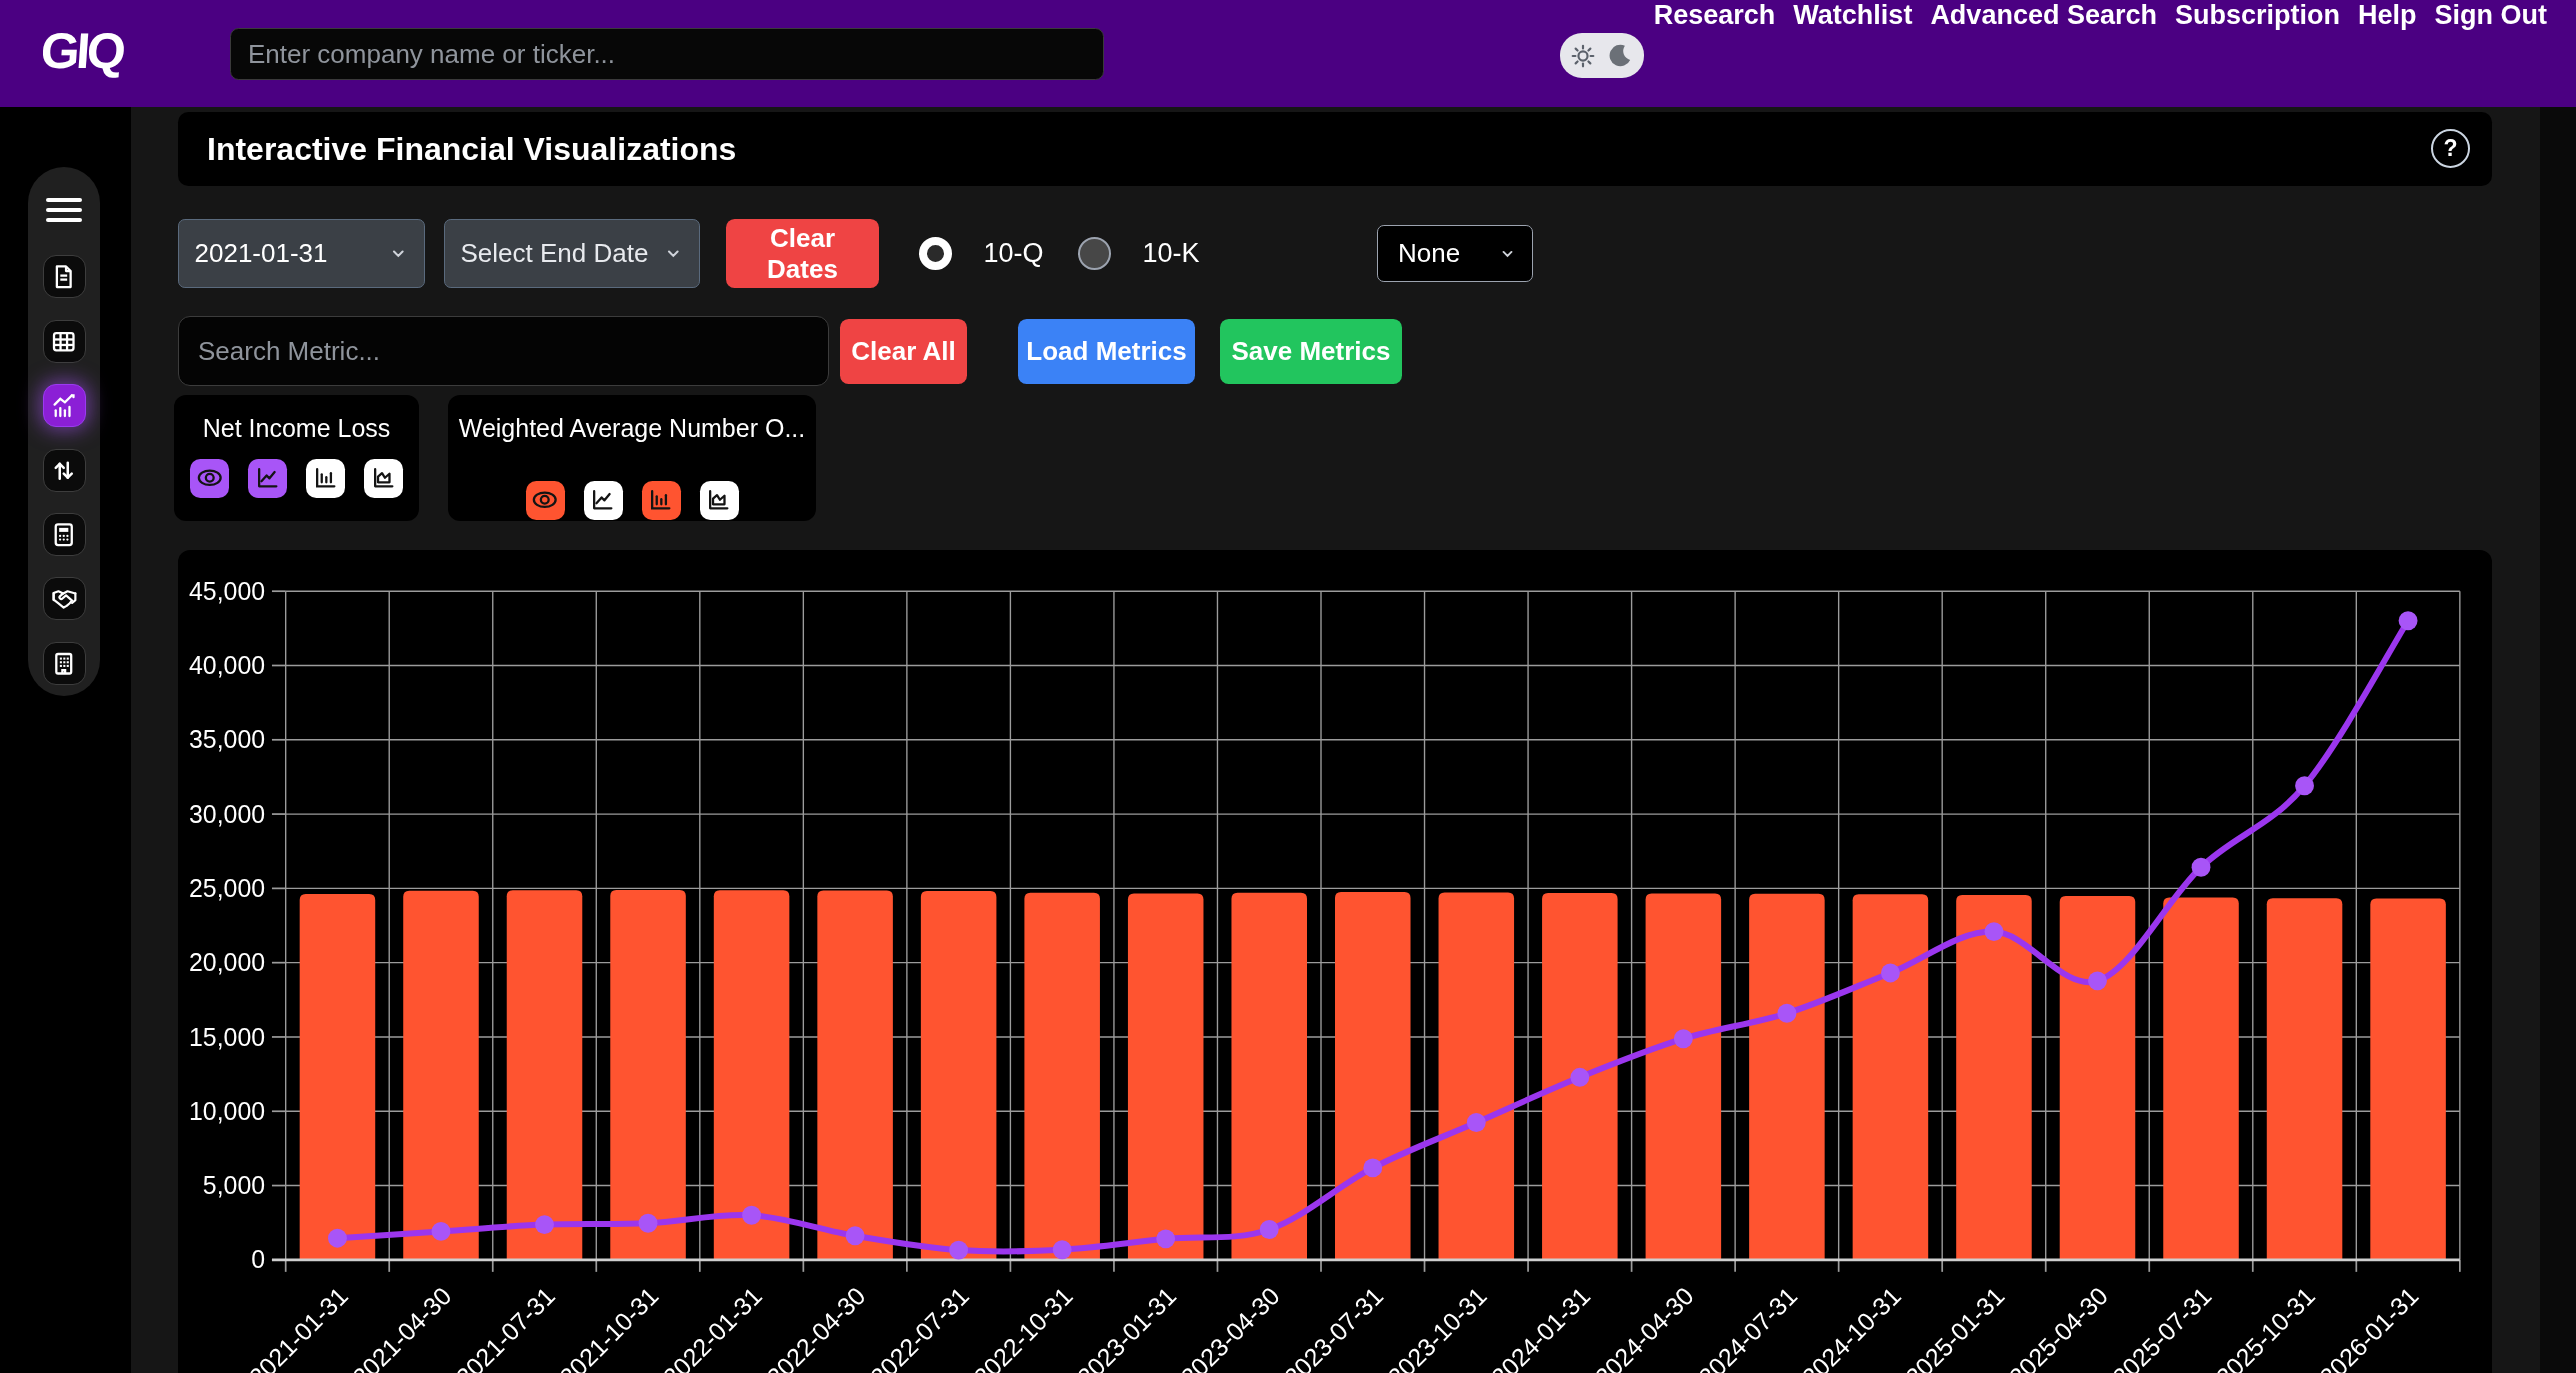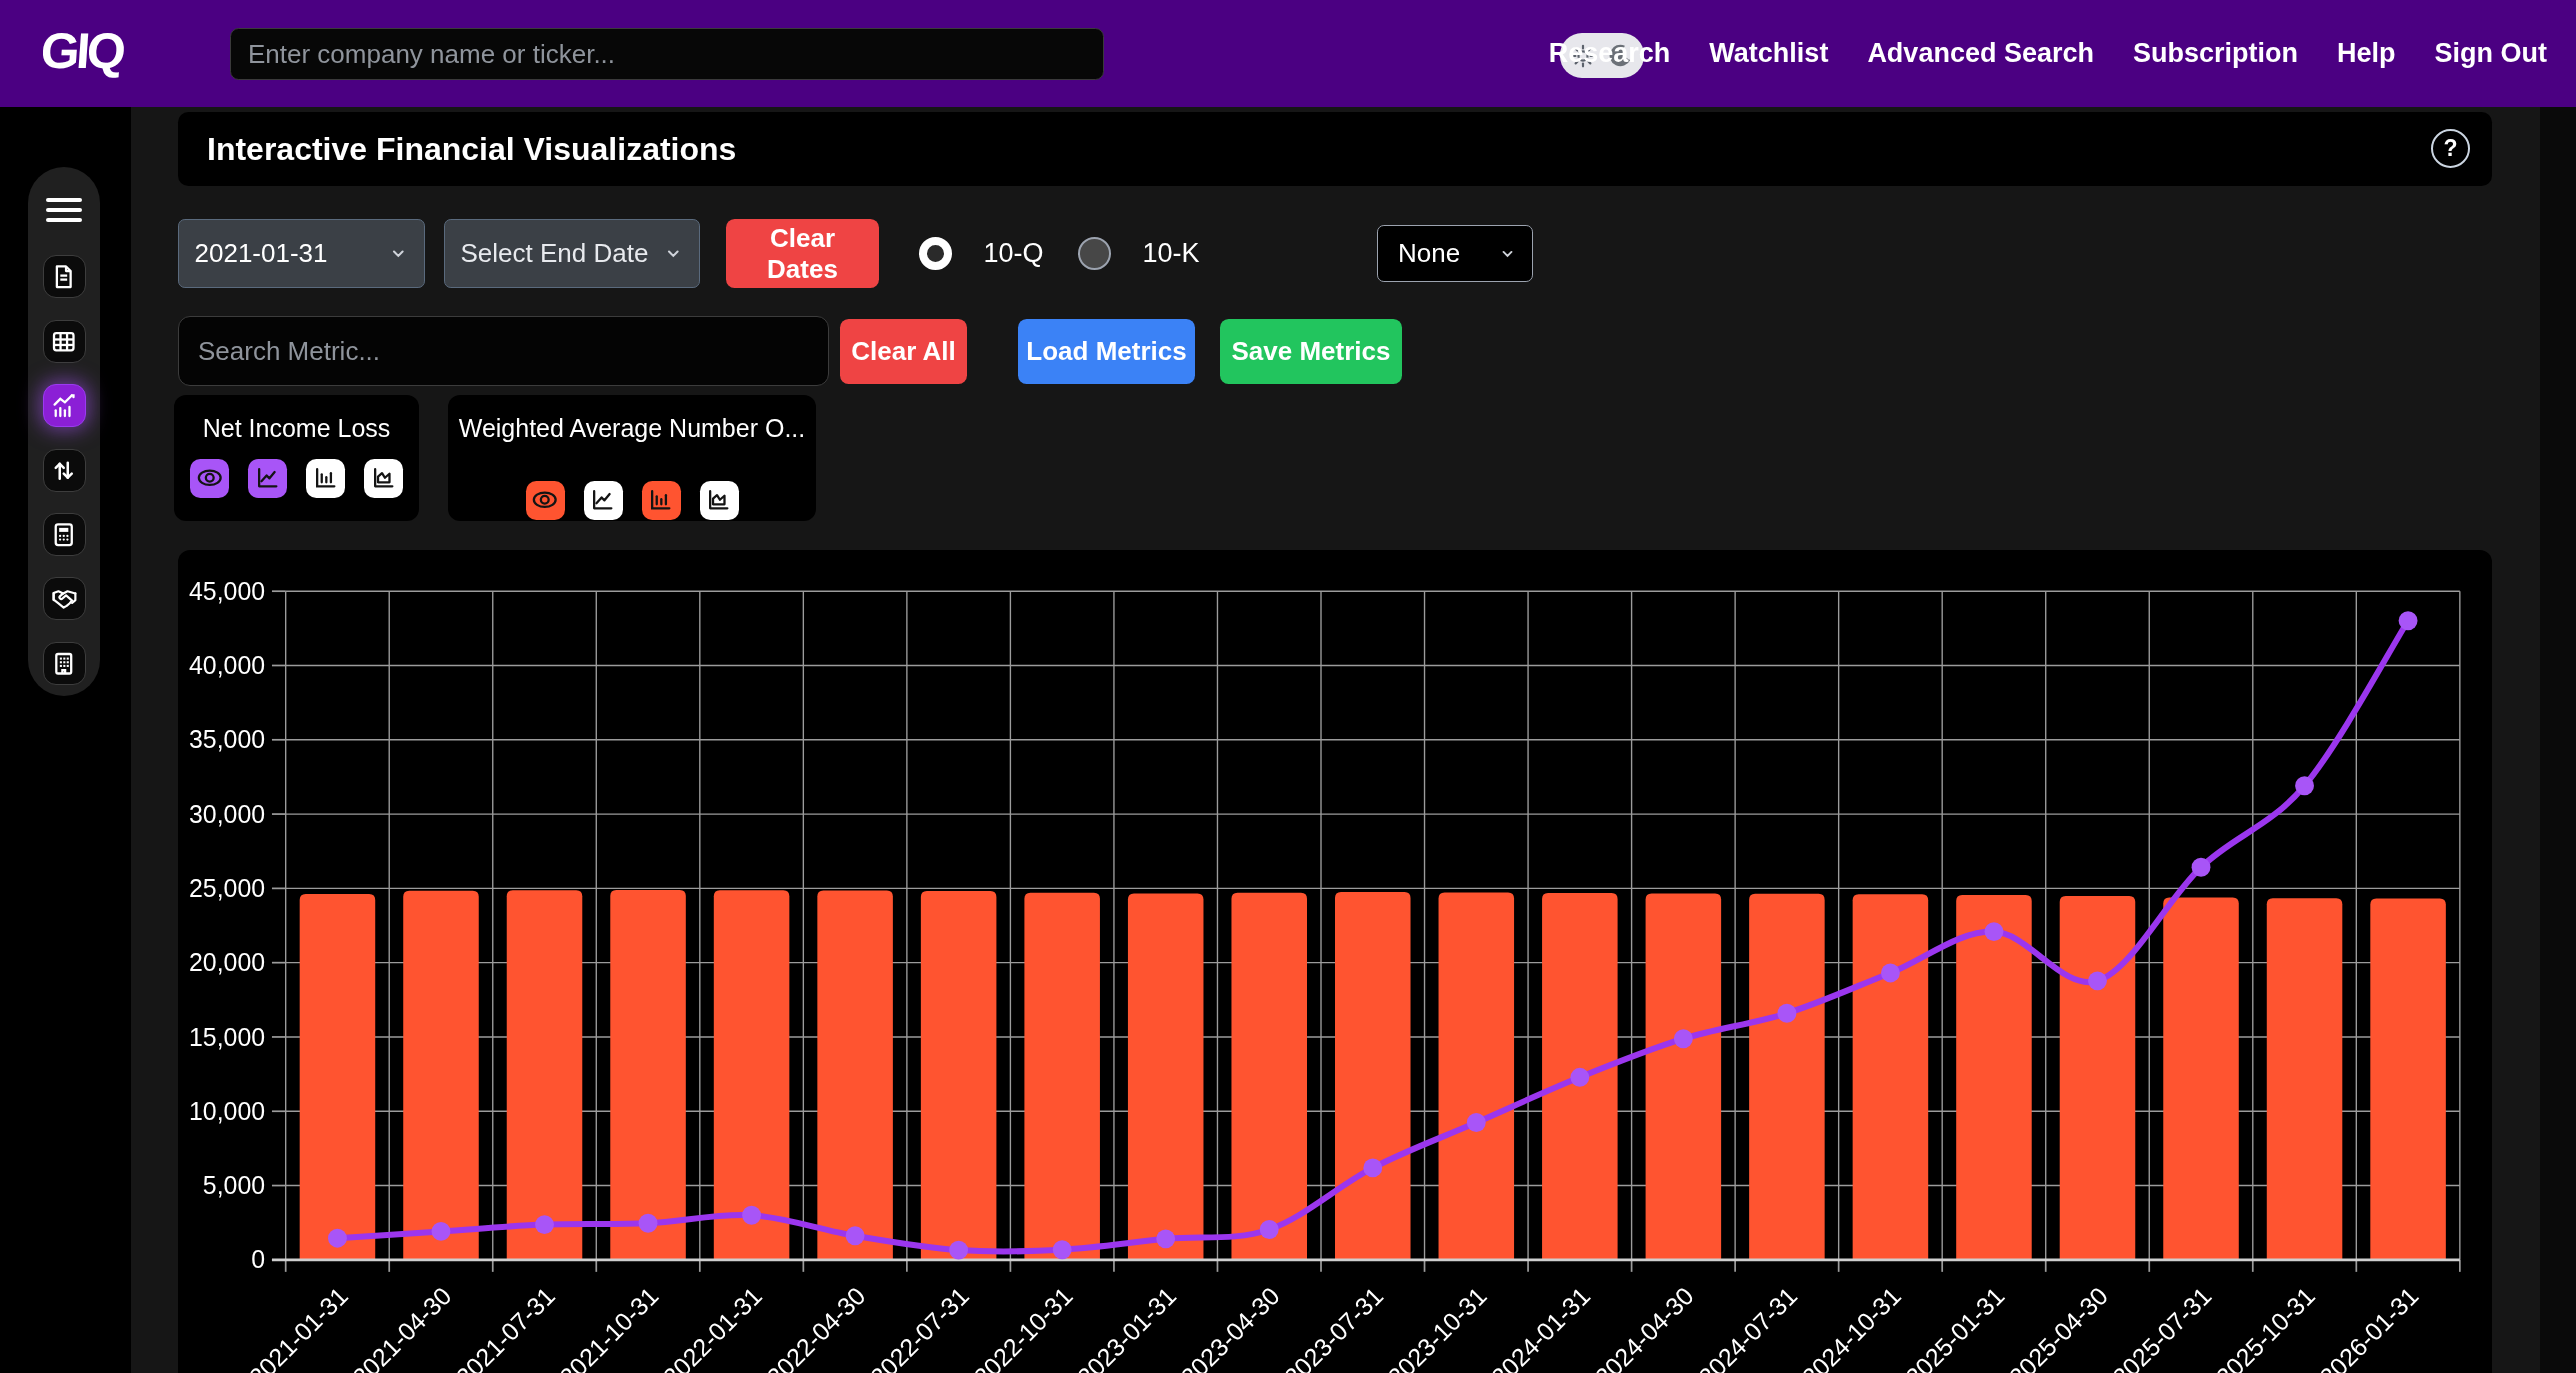--- a/index.html
+++ b/index.html
@@ -10,21 +10,21 @@
   .scrollbar-strip{position:absolute;left:2540px;top:107px;width:36px;height:1267px;background:#0a0a0a;}
   
   .header{position:absolute;left:0;top:0;width:2576px;height:107px;background:#4B0082;z-index:5;}
   .logo{position:absolute;left:41px;top:22px;font-size:50px;font-weight:800;letter-spacing:-3.4px;
         color:#fff;transform:skewX(-4deg);}
   .search-company{position:absolute;left:230px;top:28px;width:874px;height:52px;background:#070707;
         border:1.7px solid #3a3a3a;border-radius:8.6px;color:#c7cad1;font-size:26px;padding:0 17px;box-sizing:border-box;outline:none;}
   .search-company::placeholder{color:#8f949c;}
   .theme-toggle{position:absolute;left:1560px;top:33px;width:84px;height:45px;border-radius:22px;
         background:#e7e7ec;display:flex;align-items:center;justify-content:space-between;padding:0 10.3px;box-sizing:border-box;cursor:pointer;}
-  .nav{position:absolute;right:29px;top:0;height:107px;display:flex;align-items:center;gap:39px;}
+  .nav{position:absolute;right:29px;top:0;height:107px;display:flex;align-items:flex-start;gap:18px;}
   .nav a{color:#fff;font-size:27px;font-weight:600;text-decoration:none;white-space:nowrap;cursor:pointer;}
   
   .sidebar{position:absolute;left:28px;top:167px;width:72px;height:529px;background:#202020;border-radius:36px;z-index:4;}
   .hamburger{position:absolute;left:14.6px;top:26px;width:43px;height:34px;display:flex;flex-direction:column;
         justify-content:center;gap:6px;cursor:pointer;}
   .hamburger div{height:4.3px;background:#fff;border-radius:2.6px;margin:0 3.4px;}
   .side-btn{position:absolute;left:14.6px;width:43px;height:43px;border-radius:13px;background:#0b0b0b;
         border:1.7px solid #3d3d3d;display:flex;align-items:center;justify-content:center;cursor:pointer;color:#fff;box-sizing:border-box;}
   .side-btn.active{background:#8b1fd6;border-color:#9b3bf0;box-shadow:0 0 19px 3.4px rgba(168,85,247,.55);}
   

